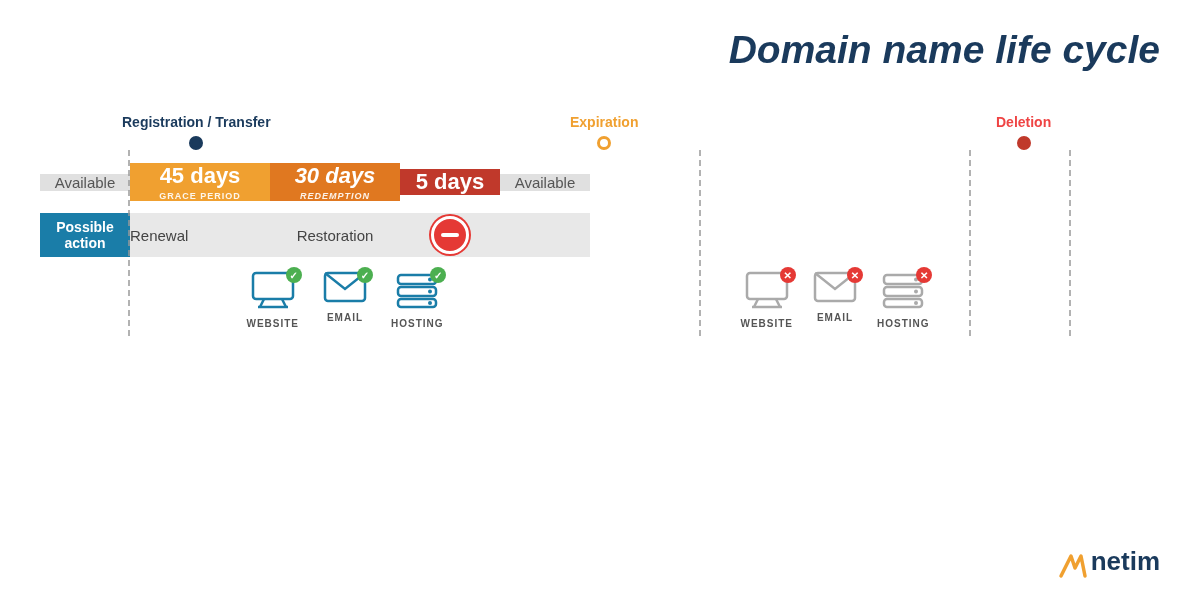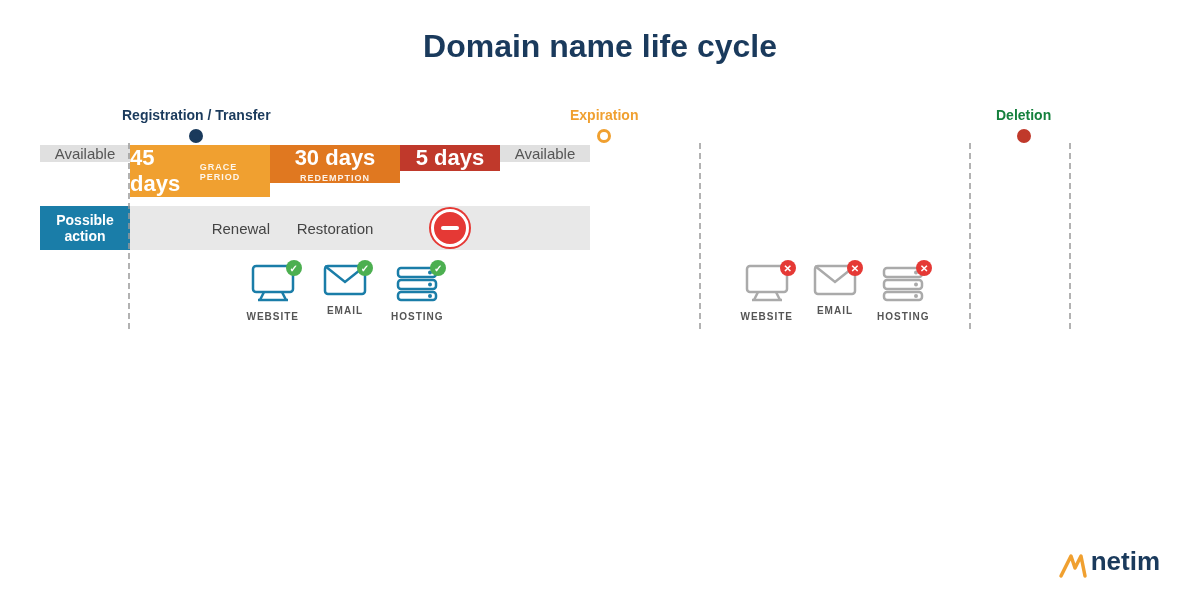--- a/index.html
+++ b/index.html
@@ -15,42 +15,43 @@
     .page {
       width: 1200px;
       height: 600px;
       background: #fff;
       padding: 20px 40px 20px 40px;
       display: flex;
       flex-direction: column;
     }
 
     .title {
-      text-align: center;
-      font-size: 32px;
+      text-align: right;
+      font-size: 39px;
       font-weight: 700;
       color: #1a3a5c;
       margin-bottom: 24px;
       margin-top: 8px;
+      font-style: italic;
     }
 
     
     .labels-row {
       display: flex;
       align-items: flex-end;
       margin-bottom: 2px;
       padding-left: 0;
       position: relative;
       height: 50px;
     }
 
     
     .bar-row {
       display: flex;
-      align-items: flex-start;
+      align-items: center;
       height: 60px;
       position: relative;
       border-radius: 23px;
     }
 
     
     .action-row {
       display: flex;
       align-items: stretch;
       height: 60px;
@@ -99,20 +100,21 @@
     
     .cell-redemption {
       background: #e07820;
       display: flex;
       align-items: center;
       justify-content: center;
       color: #fff;
       font-size: 22px;
       font-weight: 700;
       flex: 0 0 130px;
+      font-style: italic;
     }
 
     
     .cell-red {
       background: #c0392b;
       display: flex;
       align-items: center;
       justify-content: center;
       color: #fff;
       font-size: 22px;
@@ -234,44 +236,44 @@
         <span style="font-size:14px; font-weight:700; color:#1a3a5c; white-space:nowrap; margin-bottom:6px;">Registration / Transfer</span>
         <div style="width:14px;height:14px;border-radius:50%;background:#1a3a5c;border:3px solid #1a3a5c;"></div>
       </div>
 
       <div style="position:absolute; left:530px; bottom:0; display:flex; flex-direction:column; align-items:center;">
         <span style="font-size:14px; font-weight:700; color:#f0a030; white-space:nowrap; margin-bottom:6px;">Expiration</span>
         <div style="width:14px;height:14px;border-radius:50%;background:#fff;border:3px solid #f0a030;"></div>
       </div>
 
       <div style="position:absolute; left:956px; bottom:0; display:flex; flex-direction:column; align-items:center;">
-        <span style="font-size:14px; font-weight:700; color:#15803d; white-space:nowrap; margin-bottom:6px;">Deletion</span>
+        <span style="font-size:14px; font-weight:700; color:#ef4444; white-space:nowrap; margin-bottom:6px;">Deletion</span>
         <div style="width:14px;height:14px;border-radius:50%;background:#c0392b;border:3px solid #c0392b;"></div>
       </div>
     </div>
 
     <div class="bar-row" style="display:flex; height:60px; position:relative;">
       <div class="cell-available" style="flex:0 0 90px; background:#e0e0e0; display:flex; align-items:center; justify-content:center; color:#555; font-size:15px;">Available</div>
-      <div class="cell-orange" style="flex:0 0 140px; background:#f0a030; display:flex; align-items:center; justify-content:center;">
+      <div class="cell-orange" style="flex:0 0 140px; background:#f0a030; display:flex; flex-direction:column; align-items:center; justify-content:center;">
         <span style="font-size:22px; font-weight:700; color:#fff;">45 days</span>
         <span style="font-size:9px; font-weight:700; letter-spacing:1px; color:rgba(255,255,255,0.9); margin-top:2px;">GRACE PERIOD</span>
       </div>
       <div class="cell-redemption" style="flex:0 0 130px; background:#e07820; display:flex; flex-direction:column; align-items:center; justify-content:center;">
         <span style="font-size:22px; font-weight:700; color:#fff;">30 days</span>
         <span style="font-size:9px; font-weight:700; letter-spacing:1px; color:rgba(255,255,255,0.9); margin-top:2px;">REDEMPTION</span>
       </div>
       <div class="cell-red" style="flex:0 0 100px; background:#c0392b; display:flex; align-items:center; justify-content:center; color:#fff; font-size:22px; font-weight:700;">5 days</div>
       <div class="cell-available" style="flex:0 0 90px; background:#e0e0e0; display:flex; align-items:center; justify-content:center; color:#555; font-size:15px;">Available</div>
     </div>
 
     <div class="action-row" style="display:flex; height:44px; position:relative; margin-top:1px;">
       <div class="action-blue" style="flex:0 0 90px; background:#1a7da8; display:flex; align-items:center; justify-content:center; color:#fff; font-size:14px; font-weight:700; text-align:center; padding:4px;">
         <span>Possible action</span>
       </div>
-      <div style="flex:0 0 140px; background:#e8e8e8; display:flex; align-items:center; justify-content:flex-end; font-size:15px; color:#444;">
+      <div style="flex:0 0 140px; background:#e8e8e8; display:flex; align-items:center; justify-content:flex-start; font-size:15px; color:#444;">
         <span>Renewal</span>
       </div>
       <div style="flex:0 0 130px; background:#e8e8e8; display:flex; align-items:center; justify-content:center; font-size:15px; color:#444;">
         <span>Restoration</span>
       </div>
       <div style="flex:0 0 100px; background:#e8e8e8; display:flex; align-items:center; justify-content:center;">
         <div class="minus-icon">
           <div class="minus-bar"></div>
         </div>
       </div>

